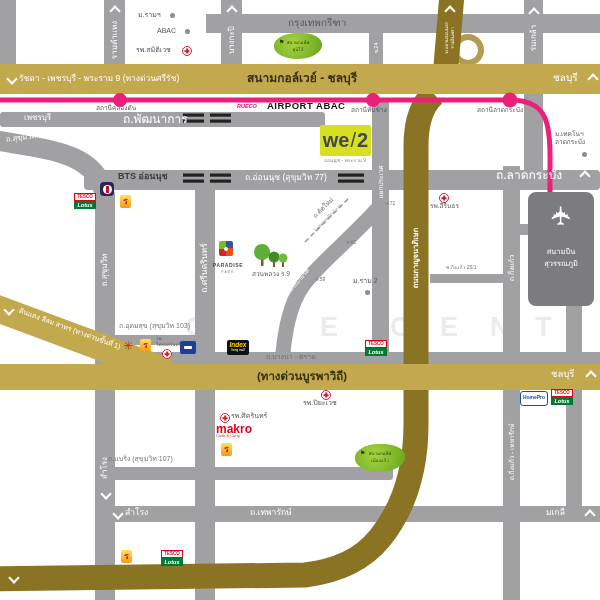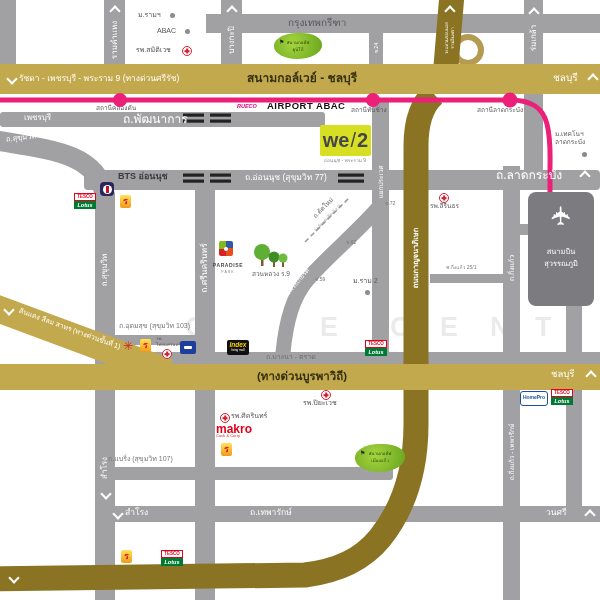--- a/index.html
+++ b/index.html
@@ -279,21 +279,21 @@
   </div>
   <span class="orangelogo" style="left:221px;top:443px">ร</span>
 
   <div class="pos" style="left:108px;top:455px;font-size:7px;color:#77777b">ถ.แบริ่ง (สุขุมวิท 107)</div>
   <div class="pos vert white" style="left:105px;top:468px;font-size:8px">สำโรง</div>
   <span class="chev down" style="left:102px;top:490px"></span>
 
   <span class="chev left" style="left:114px;top:510px"></span>
   <div class="pos white" style="left:125px;top:508px;font-size:8.5px">สำโรง</div>
   <div class="pos white" style="left:250px;top:508px;font-size:8.5px">ถ.เทพารักษ์</div>
-  <div class="pos white" style="left:546px;top:508px;font-size:8.5px">วนศรี</div>
+  <div class="pos white" style="left:546px;top:508px;font-size:8.5px">มเกลี</div>
   <span class="chev right" style="left:586px;top:511px"></span>
   <div class="pos vert white" style="left:511.5px;top:452px;font-size:6.5px">ถ.กิ่งแก้ว - เทพารักษ์</div>
 
   <div class="pill" style="left:355px;top:444px;width:50px;height:28px">
     <span class="flag">⚑</span>
     <span>สนามกอล์ฟ</span><br>
     <span>เมืองแก้ว</span>
   </div>
 
   <span class="orangelogo" style="left:121px;top:550px">ร</span>

